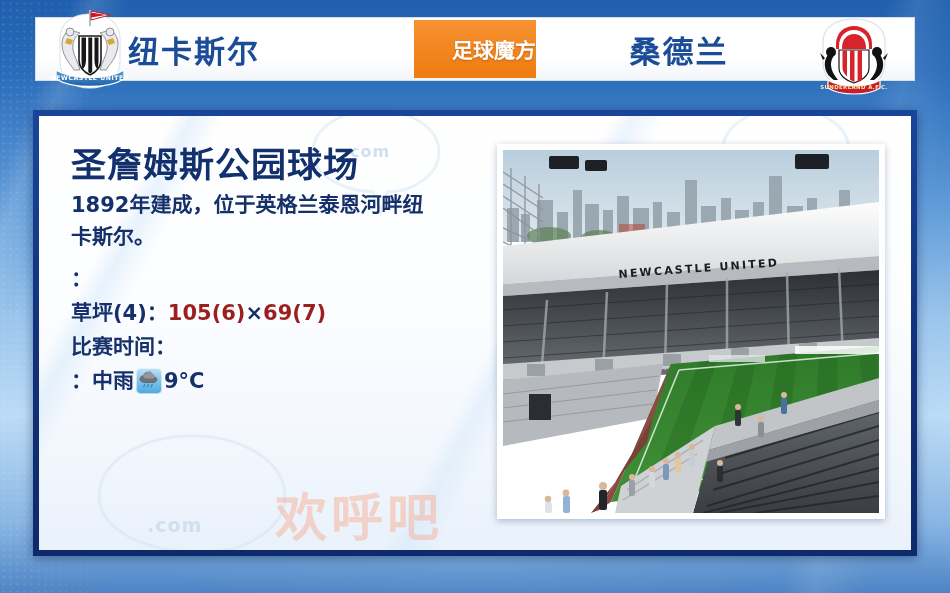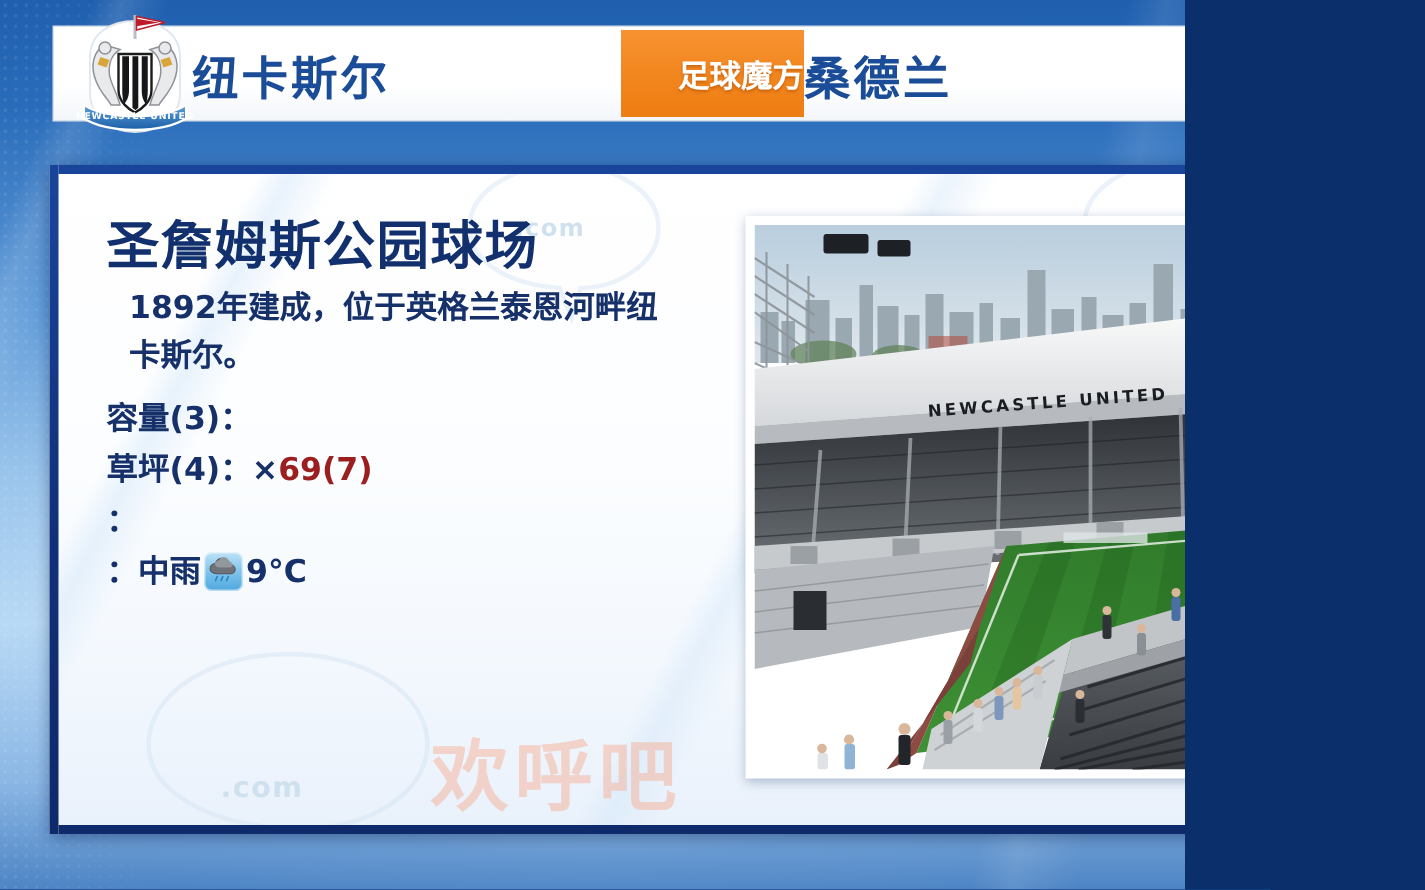--- a/index.html
+++ b/index.html
@@ -9,21 +9,21 @@
   }
   body {
     width: 950px;
     height: 593px;
     overflow: hidden;
     font-family: "DejaVu Sans", "Liberation Sans", sans-serif;
   }
 
   #stage {
     position: relative;
-    width: 790px;
+    width: 950px;
     height: 593px;
     overflow: hidden;
     background:
       radial-gradient(ellipse 620px 330px at 50% 62%, rgba(255,255,255,0.92) 0%, rgba(226,240,252,0.55) 34%, rgba(150,192,236,0.10) 62%, rgba(40,98,170,0) 80%),
       linear-gradient(180deg, #1f5fae 0%, #2a6cba 12%, #5e9ad8 34%, #9cc6ec 54%, #bcdcf6 70%, #8ab6e4 88%, #4d84c4 100%),
       #2b6bb8;
   }
 
   
   #stage::before {
@@ -64,21 +64,21 @@
     z-index: 5;
   }
   .header-side {
     flex: 1 1 0;
     display: flex;
     align-items: center;
     height: 100%;
     min-width: 0;
   }
   .header-side.left { justify-content: flex-start; padding-left: 92px; }
-  .header-side.right { justify-content: flex-start; padding-right: 92px; }
+  .header-side.right { justify-content: center; padding-right: 92px; }
 
   .team-name {
     font-size: 31px;
     font-weight: bold;
     color: #1b4c97;
     letter-spacing: 2px;
     white-space: nowrap;
     text-shadow: 0 1px 0 rgba(255,255,255,.6);
   }
 
@@ -185,21 +185,21 @@
     letter-spacing: 1px;
     line-height: 1.2;
     margin: 0 0 4px 0;
     white-space: nowrap;
   }
   .stadium-desc {
     font-size: 21px;
     font-weight: bold;
     color: #16306a;
     line-height: 1.52;
-    margin: 0 0 8px 15px;
+    margin: 0 0 8px 0;
     letter-spacing: 0px;
     max-width: 372px;
   }
   .info-line {
     font-size: 21px;
     font-weight: bold;
     color: #16306a;
     line-height: 1.62;
     white-space: nowrap;
     display: flex;
@@ -330,45 +330,46 @@
       <path d="M75 8 C110 8 138 26 138 50 C138 74 110 90 86 90 L80 110 L72 90 C40 88 12 73 12 50 C12 26 40 8 75 8 Z" fill="none" stroke="#d7e6f4" stroke-width="3"></path>
     </svg>
     <div class="wm wm-com" style="left:714px; top:24px;">.com</div>
 
 
     <svg class="wm" style="left:48px; top:310px; width:210px; height:170px; opacity:.55;" viewBox="0 0 210 170">
       <path d="M105 10 C156 10 198 36 198 70 C198 104 156 126 120 126 L112 158 L100 126 C55 123 12 103 12 70 C12 36 54 10 105 10 Z" fill="none" stroke="#d7e6f4" stroke-width="3"></path>
     </svg>
     <div class="wm wm-com" style="left:108px; top:398px; font-size:19px;">.com</div>
 
-    <div class="wm wm-cn" style="left:236px; top:360px;margin-left:12px;">欢呼吧</div>
+    <div class="wm wm-cn" style="left:236px; top:360px;">欢呼吧</div>
 
     <div class="wm" style="left:566px; top:190px; opacity:.45;">
       <span class="wm-hh" style="color:rgba(238,140,150,.5)">H</span><span class="wm-hh" style="color:rgba(243,168,128,.5)">H</span><span class="wm-hh" style="color:rgba(246,201,128,.5)">U</span><span class="wm-hh" style="color:rgba(152,206,238,.5)">B</span><span class="wm-hh" style="color:rgba(245,178,140,.5)">A</span>
     </div>
 
     <div class="content-left">
 
       <h1 class="stadium-title">圣詹姆斯公园球场</h1>
 
       <p class="stadium-desc">1892年建成，位于英格兰泰恩河畔纽卡斯尔。</p>
 
       <div class="info-line">
-        <span>容量(3)</span>
         <span class="sep">：</span>
       </div>
 
       <div class="info-line">
         <span>草坪(4)</span>
         <span class="sep">：</span>
+        <span class="val-red">105(6)</span>
         <span class="val-navy">×</span>
         <span class="val-red">69(7)</span>
       </div>
 
       <div class="info-line">
+        <span>比赛时间</span>
         <span class="sep">：</span>
       </div>
 
       <div class="info-line">
         <span class="sep">：</span>
         <span class="val-navy">中雨</span>
         <span class="weather-icon">
           <svg viewBox="0 0 26 26" width="26" height="26">
             <path d="M8.5 14.5 C5.8 14.5 4 12.9 4 11 C4 9.2 5.6 7.7 7.6 7.7 C8.1 5.6 10 4.1 12.3 4.1 C14.9 4.1 17 6 17.3 8.4 C19.3 8.5 20.8 9.9 20.8 11.6 C20.8 13.3 19.3 14.5 17.3 14.5 Z" fill="#6f7278" stroke="#54565c" stroke-width="0.7"></path>
             <path d="M10.5 10.4 C8.6 10.4 7.3 9.3 7.3 8 C7.3 6.7 8.5 5.7 9.9 5.7 C10.3 4.3 11.6 3.3 13.2 3.3 C15 3.3 16.5 4.6 16.7 6.3 C18.1 6.4 19.1 7.3 19.1 8.5 C19.1 9.6 18.1 10.4 16.7 10.4 Z" fill="#9a9ea4" opacity="0.85"></path>

